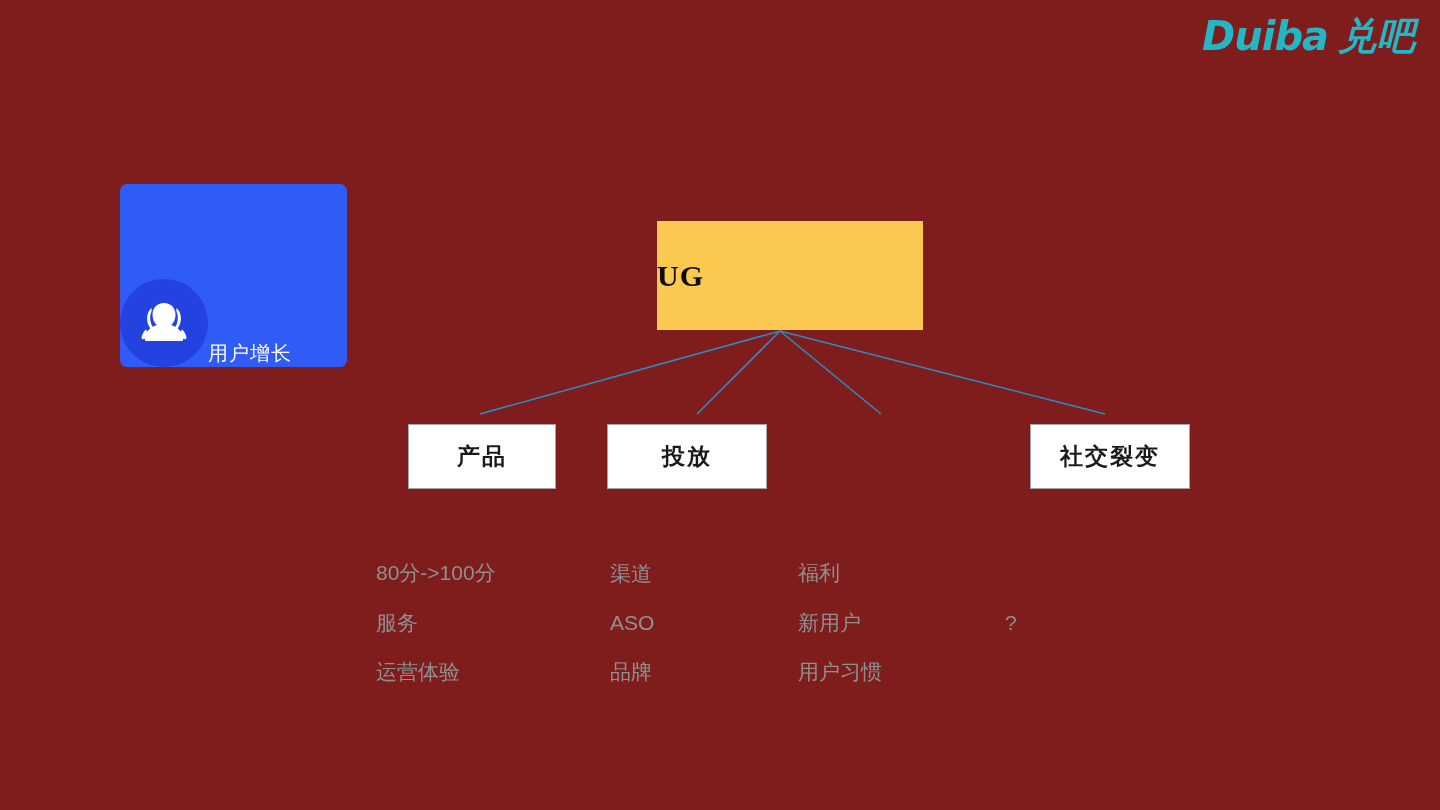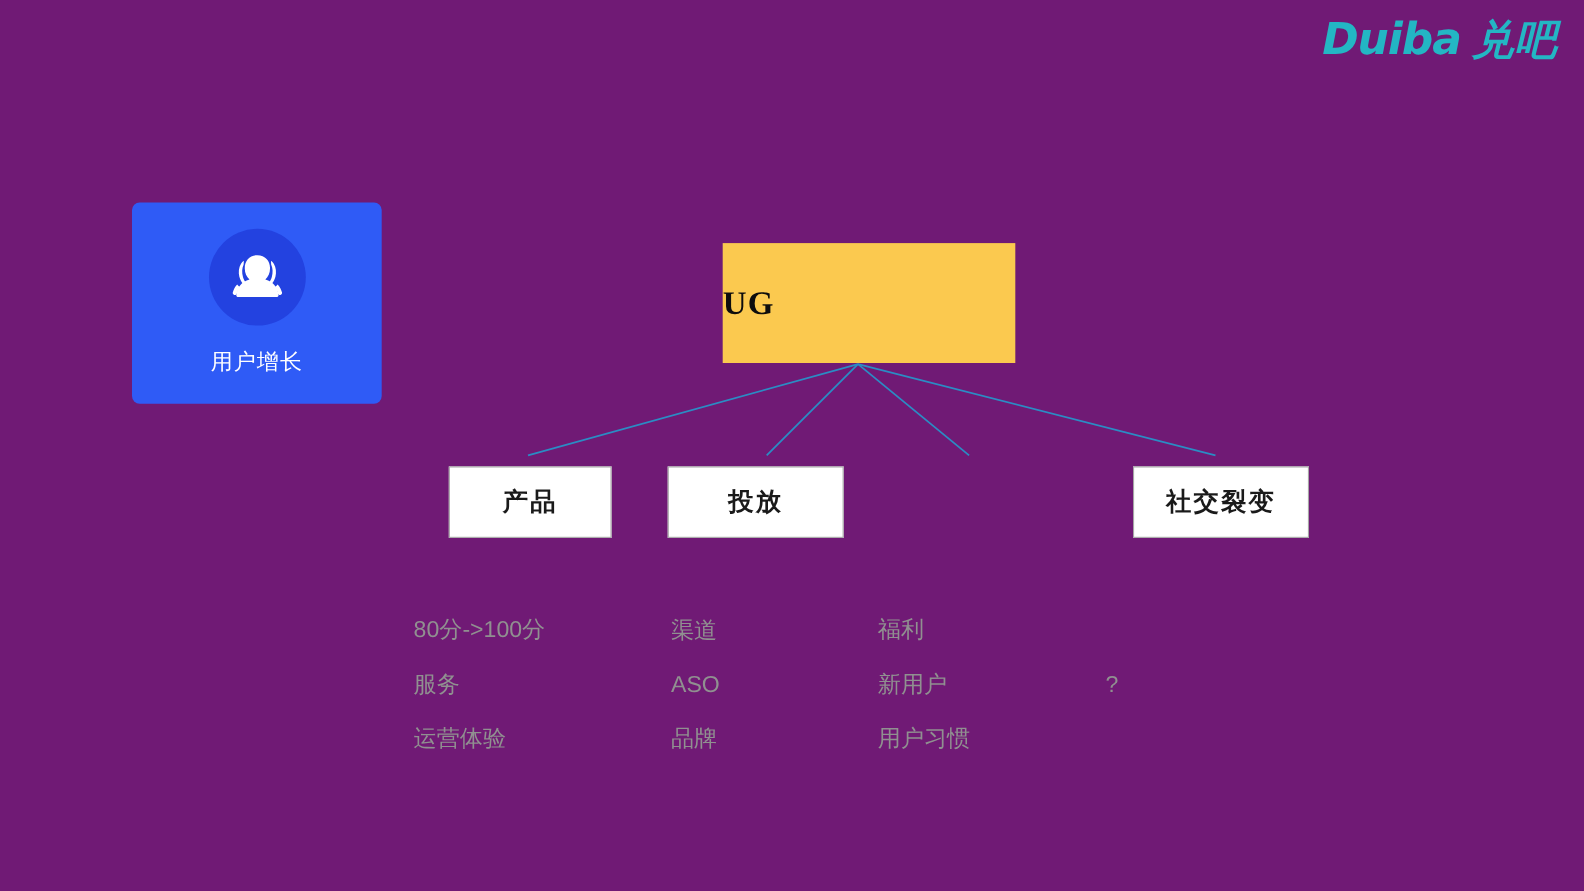--- a/index.html
+++ b/index.html
@@ -12,21 +12,21 @@
     height: 810px;
     position: relative;
     overflow: hidden;
     font-family: "Liberation Sans", "DejaVu Sans", sans-serif;
     -webkit-font-smoothing: antialiased;
   }
 
   .slide {
     position: absolute;
     inset: 0;
-    background: #701a75;
+    background: #7f1d1d;
   }
 
   
   .logo {
     position: absolute;
     top: 16px;
     right: 24px;
     display: flex;
     align-items: center;
     gap: 10px;
@@ -52,22 +52,22 @@
   
   .user-card {
     position: absolute;
     left: 120px;
     top: 184px;
     width: 227px;
     height: 183px;
     background: #2f5bf6;
     border-radius: 7px;
     display: flex;
-    flex-direction: column;
-    align-items: center;
+    flex-direction: row;
+    align-items: flex-end;
     justify-content: flex-start;
     padding-top: 24px;
     box-sizing: border-box;
   }
   .avatar-circle {
     width: 88px;
     height: 88px;
     border-radius: 50%;
     background: #2342e0;
     display: flex;

